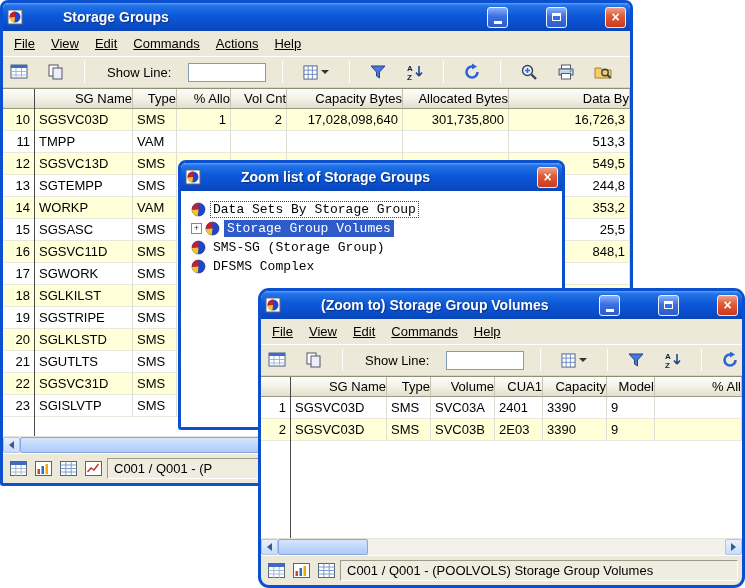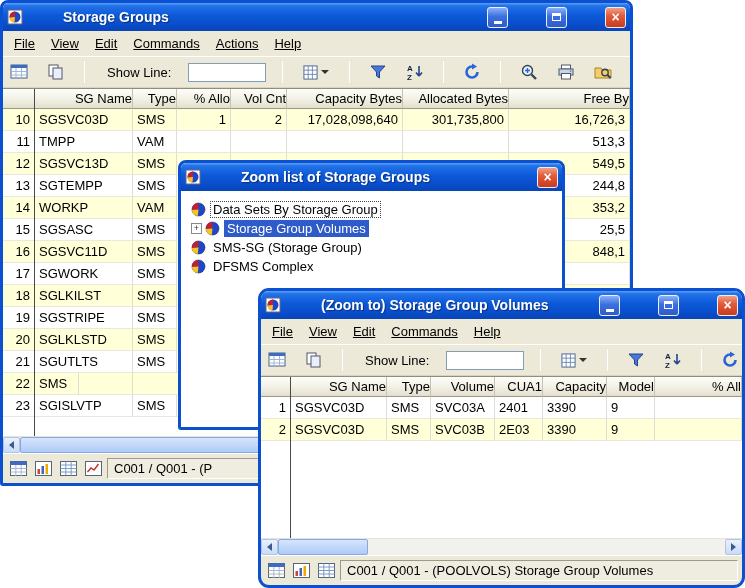--- a/index.html
+++ b/index.html
@@ -107,21 +107,21 @@
   }
   
   .tree { flex:1; background:#fff; padding:9px 10px; }
   .tree-item { height:19px; display:flex; align-items:center; }
   .expander {
     width:11px; height:11px; flex:0 0 11px; border:1px solid #888; background:#fff;
     font-size:9px; line-height:9px; text-align:center; color:#333; margin-right:3px;
   }
   .expander:empty { display:none; }
   .pie { display:flex; margin-right:4px; }
-  .tree-label { font-size:13px; border:1px dotted transparent; padding:0 2px; white-space:nowrap; }
+  .tree-label { font-size:13px; border:1px dotted transparent; padding:0 2px; white-space:nowrap;font-family:Liberation Mono, monospace; }
   .tree-item.selected .tree-label { background:#2E5BC8; color:#fff; }
   .tree-item.focused .tree-label { border-color:#444; }
 </style>
 </head>
 <body>
 
 <div class="window win1">
   <div class="titlebar">
     <span class="app-icon">
       <svg width="16" height="16" viewBox="0 0 16 16">
@@ -249,21 +249,21 @@
   <div class="grid grid-main">
     <div class="freeze fz-m"></div>
     <div class="grid-header">
       <div class="hcell mc0"></div>
       <div class="hcell mc1">SG Name</div>
       <div class="hcell mc2">Type</div>
       <div class="hcell mc3">% Allo</div>
       <div class="hcell mc4">Vol Cnt</div>
       <div class="hcell mc5">Capacity Bytes</div>
       <div class="hcell mc6">Allocated Bytes</div>
-      <div class="hcell mc7">Free By</div>
+      <div class="hcell mc7">Data By</div>
     </div>
     <div class="grid-body">
 
         <div class="grid-row alt">
           <div class="cell mc0 r">10</div>
           <div class="cell mc1">SGSVC03D</div>
           <div class="cell mc2">SMS</div>
           <div class="cell mc3 r">1</div>
           <div class="cell mc4 r">2</div>
           <div class="cell mc5 r">17,028,098,640</div>
@@ -387,20 +387,21 @@
           <div class="cell mc2">SMS</div>
           <div class="cell mc3 r"></div>
           <div class="cell mc4 r"></div>
           <div class="cell mc5 r"></div>
           <div class="cell mc6 r"></div>
           <div class="cell mc7 r"></div>
         </div>
 
         <div class="grid-row alt">
           <div class="cell mc0 r">22</div>
+          <div class="cell mc1">SGSVC31D</div>
           <div class="cell mc2">SMS</div>
           <div class="cell mc3 r"></div>
           <div class="cell mc4 r"></div>
           <div class="cell mc5 r"></div>
           <div class="cell mc6 r"></div>
           <div class="cell mc7 r"></div>
         </div>
 
         <div class="grid-row">
           <div class="cell mc0 r">23</div>

